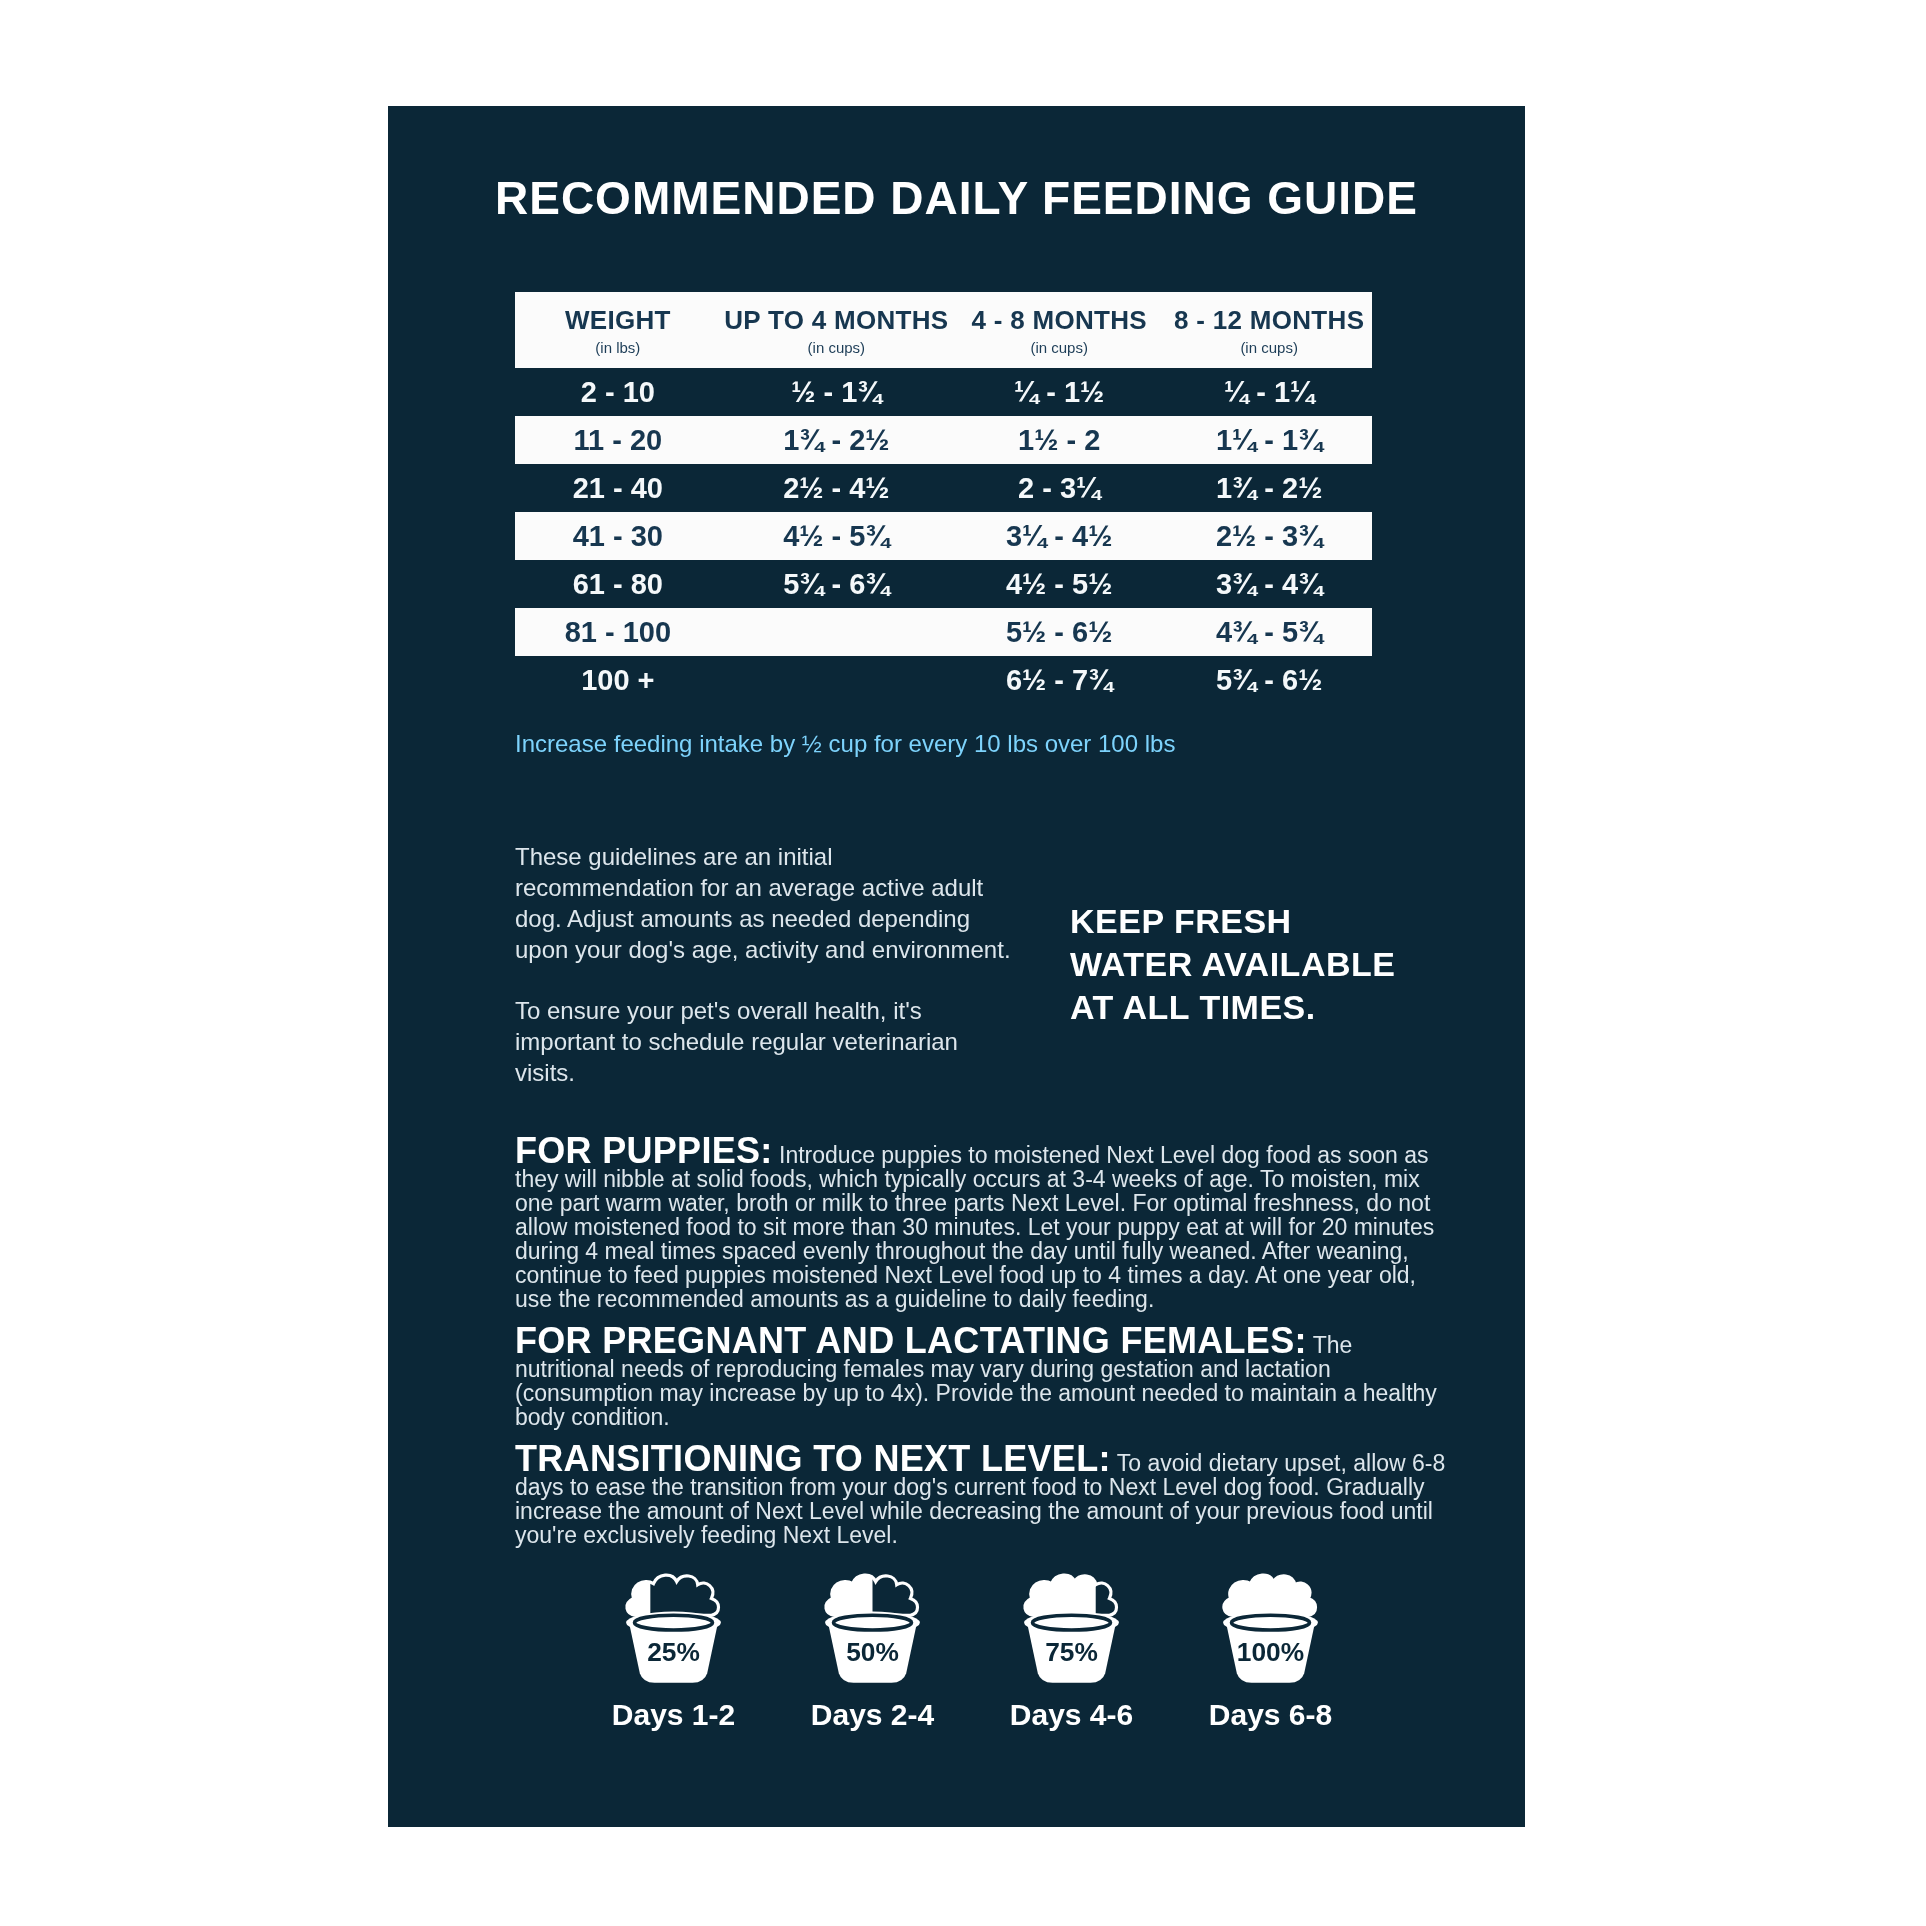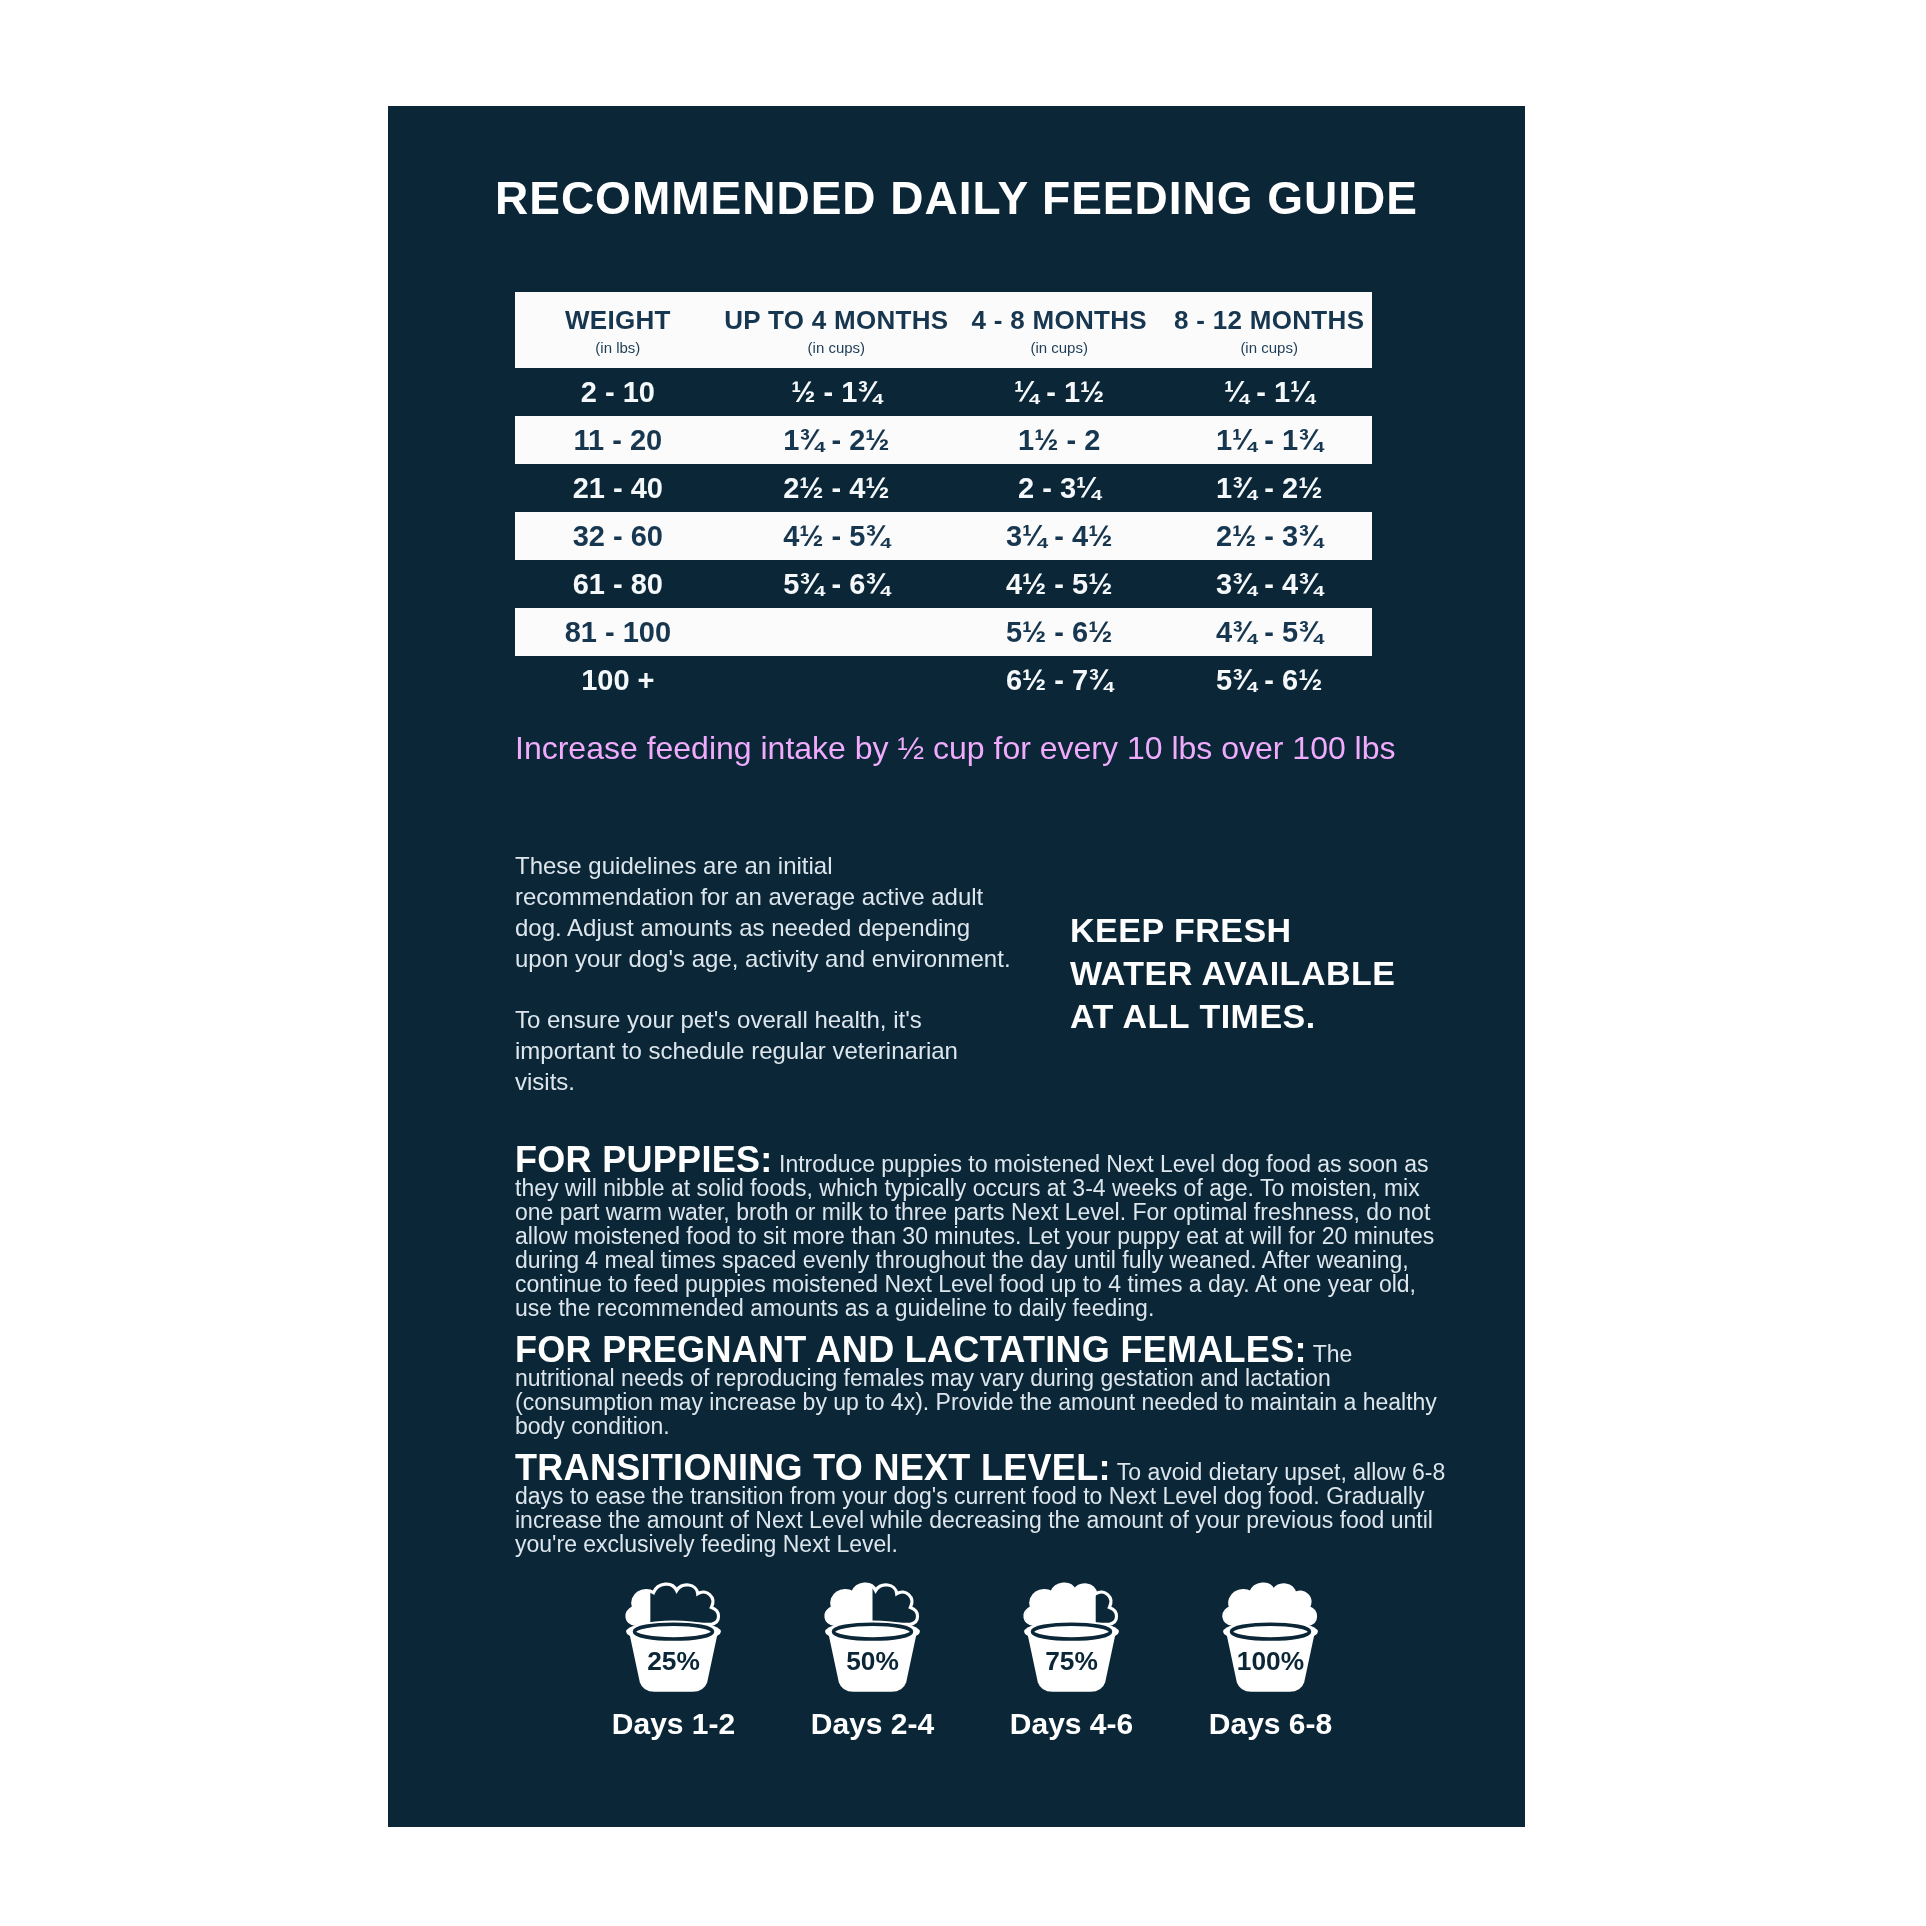--- a/index.html
+++ b/index.html
@@ -66,22 +66,22 @@
     font-size:29px;
     font-weight:bold;
     color:#f4f8fa;
     white-space:nowrap;
   }
   .feed-table tbody tr.band { background:#fbfbfb; }
   .feed-table tbody tr.band td { color:#173750; }
   
   .note {
     margin:26px 127px 0;
-    font-size:32px;
-    color:#f0abfc;
+    font-size:24px;
+    color:#7dd3fc;
   }
   
   .two-col {
     display:flex;
     margin:83px 79px 0 127px;
     align-items:center;
   }
   .guidelines {
     width:500px;
     font-size:24px;
@@ -189,21 +189,21 @@
         <td>1½ - 2</td>
         <td>1¼ - 1¾</td>
       </tr>
       <tr>
         <td>21 - 40</td>
         <td>2½ - 4½</td>
         <td>2 - 3¼</td>
         <td>1¾ - 2½</td>
       </tr>
       <tr class="band">
-        <td>32 - 60</td>
+        <td>41 - 30</td>
         <td>4½ - 5¾</td>
         <td>3¼ - 4½</td>
         <td>2½ - 3¾</td>
       </tr>
       <tr>
         <td>61 - 80</td>
         <td>5¾ - 6¾</td>
         <td>4½ - 5½</td>
         <td>3¾ - 4¾</td>
       </tr>

